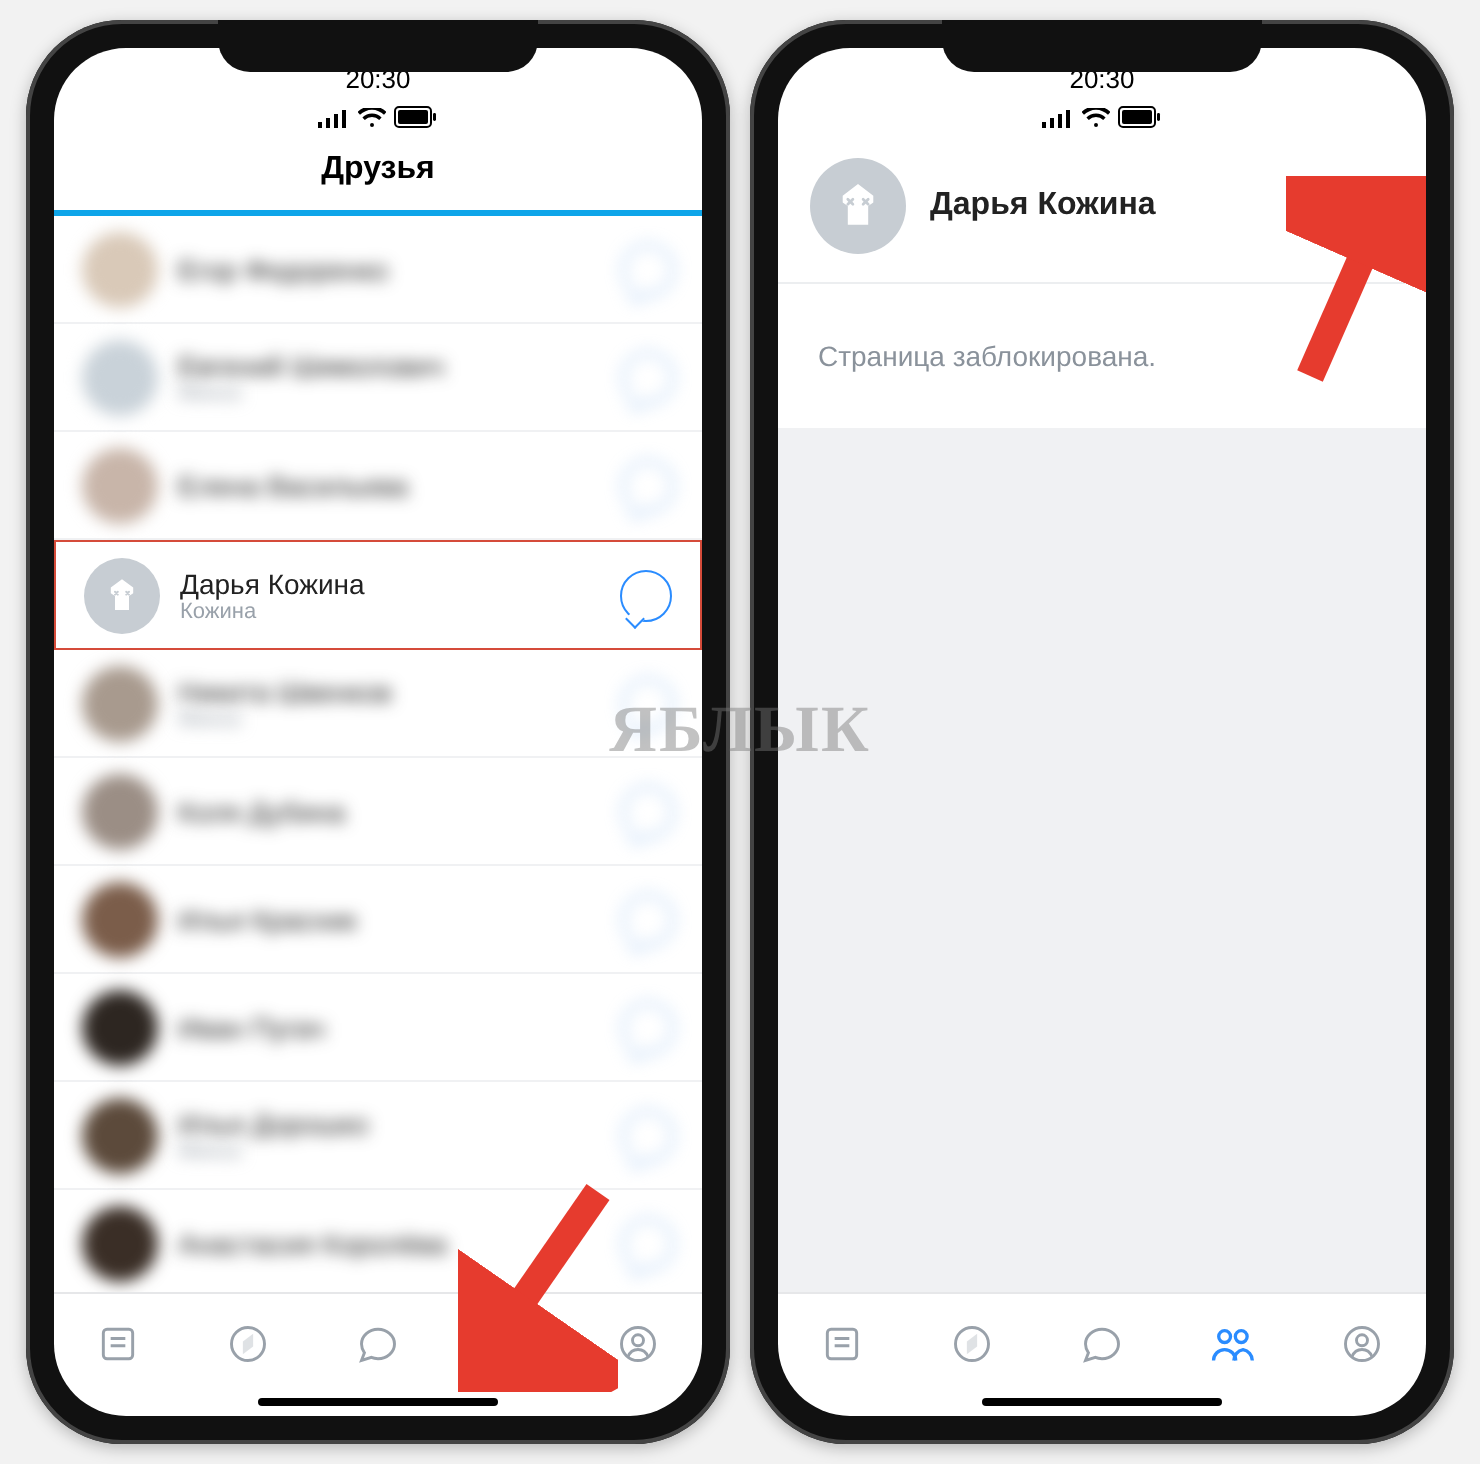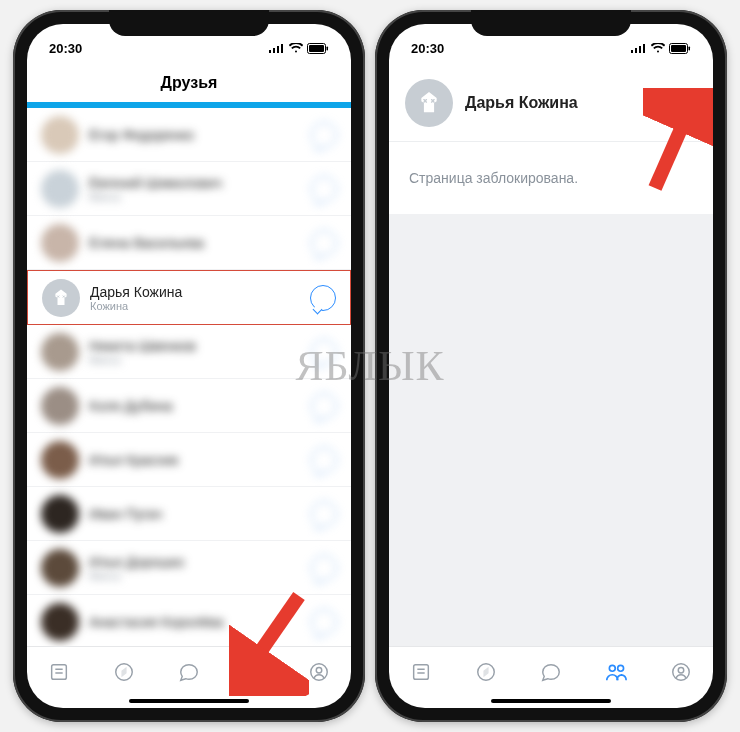--- a/index.html
+++ b/index.html
@@ -42,31 +42,32 @@
     border-radius: 0 0 16px 16px;
     z-index: 20;
   }
   .statusbar {
     height: 40px;
     display: flex;
     align-items: center;
     justify-content: space-between;
     padding: 8px 22px 0;
     font-size: 13px;
-    font-weight: 700;
+    font-weight: 400;
     color: #000;
     flex-shrink: 0;
+    flex-direction: column;
   }
   .status-icons { display:flex; align-items:center; gap:4px; }
   .header {
     height: 44px;
     display: flex;
     align-items: center;
     justify-content: center;
-    border-bottom: 6px solid #0ea5e9;
+    border-bottom: 3px solid #0ea5e9;
     flex-shrink: 0;
     position: relative;
   }
   .header-title { font-size: 16px; font-weight: 600; color: #000; }
   .back-btn {
     position:absolute; left:10px; top:50%; transform:translateY(-50%);
     width:24px;height:24px;display:flex;align-items:center;justify-content:center;
     color:#2a8cff; font-size:22px;
   }
   .more-btn {
@@ -135,22 +136,22 @@
     display:flex;align-items:center;height:78px;padding:0 16px;
     border-bottom:1px solid #eceef0;
   }
   .profile-head .avatar{width:48px;height:48px;margin-right:12px;}
   .profile-name{font-size:16px;font-weight:600;color:#222;}
   .blocked-msg{font-size:14px;color:#8a929b;text-align:left;padding:28px 0;margin-left:20px;}
   .grey-fill{flex:1;background:#f0f1f3;}
 
   .watermark{
     position:absolute;left:50%;top:50%;transform:translate(-50%,-50%);
-    font-family:Georgia,serif;font-size:42px;color:rgba(120,120,120,.45);
-    pointer-events:none;letter-spacing:1px;z-index:30;
+    font-family:Georgia,serif;font-size:33px;color:rgba(120,120,120,.45);
+    pointer-events:none;letter-spacing:1px;z-index:30;font-weight:bold;
   }
   .arrow{position:absolute;z-index:25;pointer-events:none;}
 </style>
 </head>
 <body>
 
 <div class="phone">
   <div class="notch"></div>
   <div class="screen">
     <div class="statusbar">

